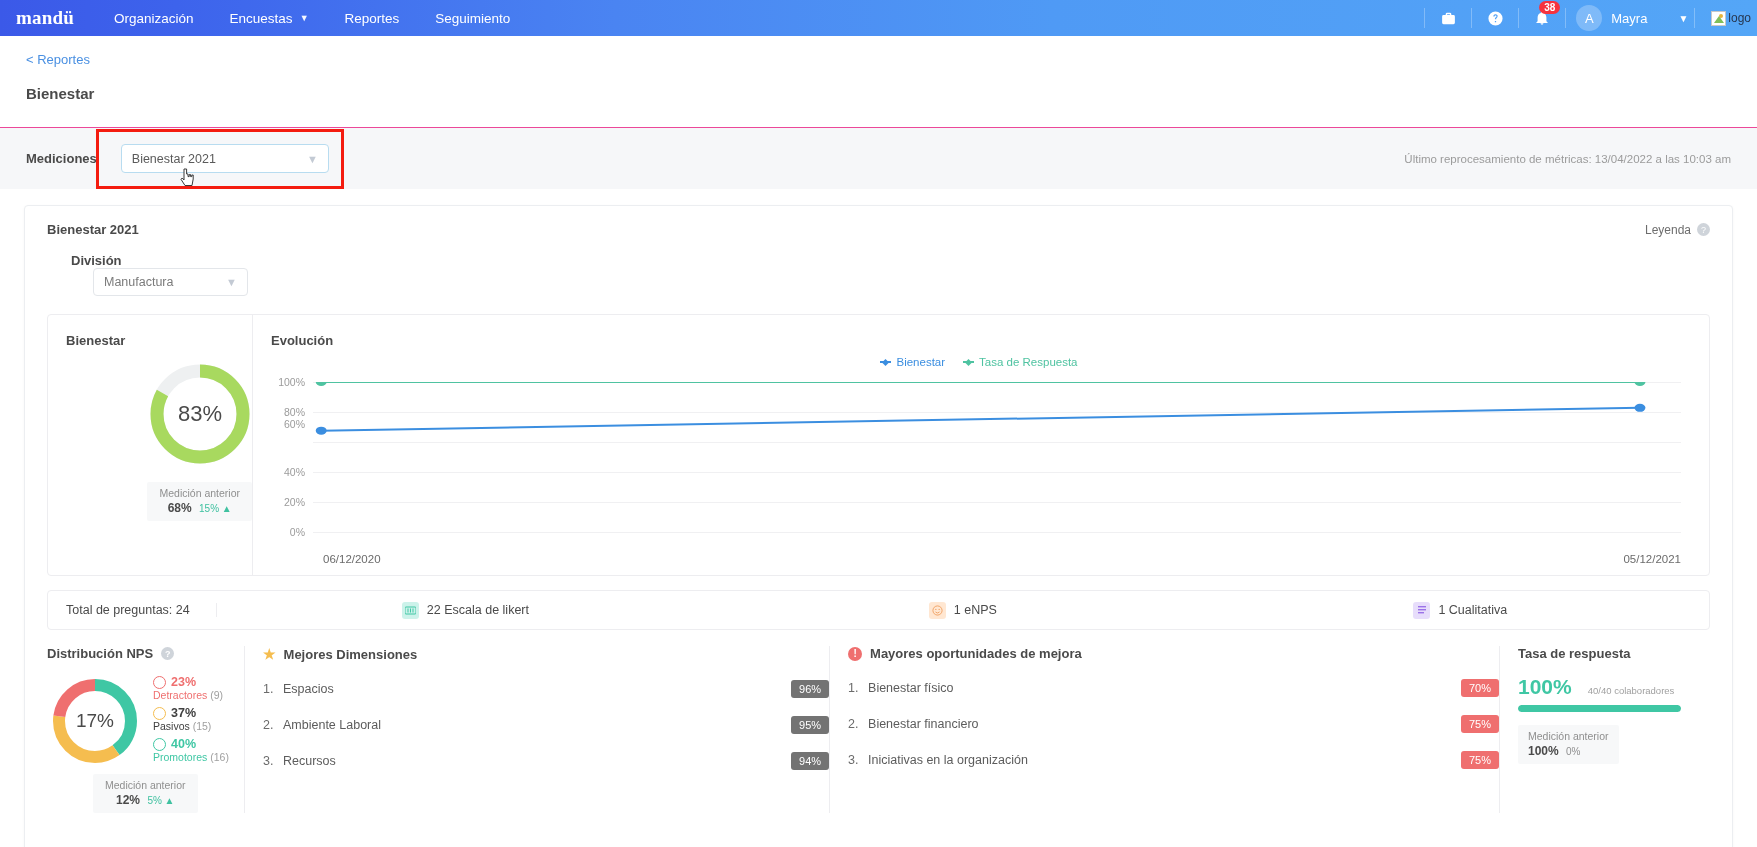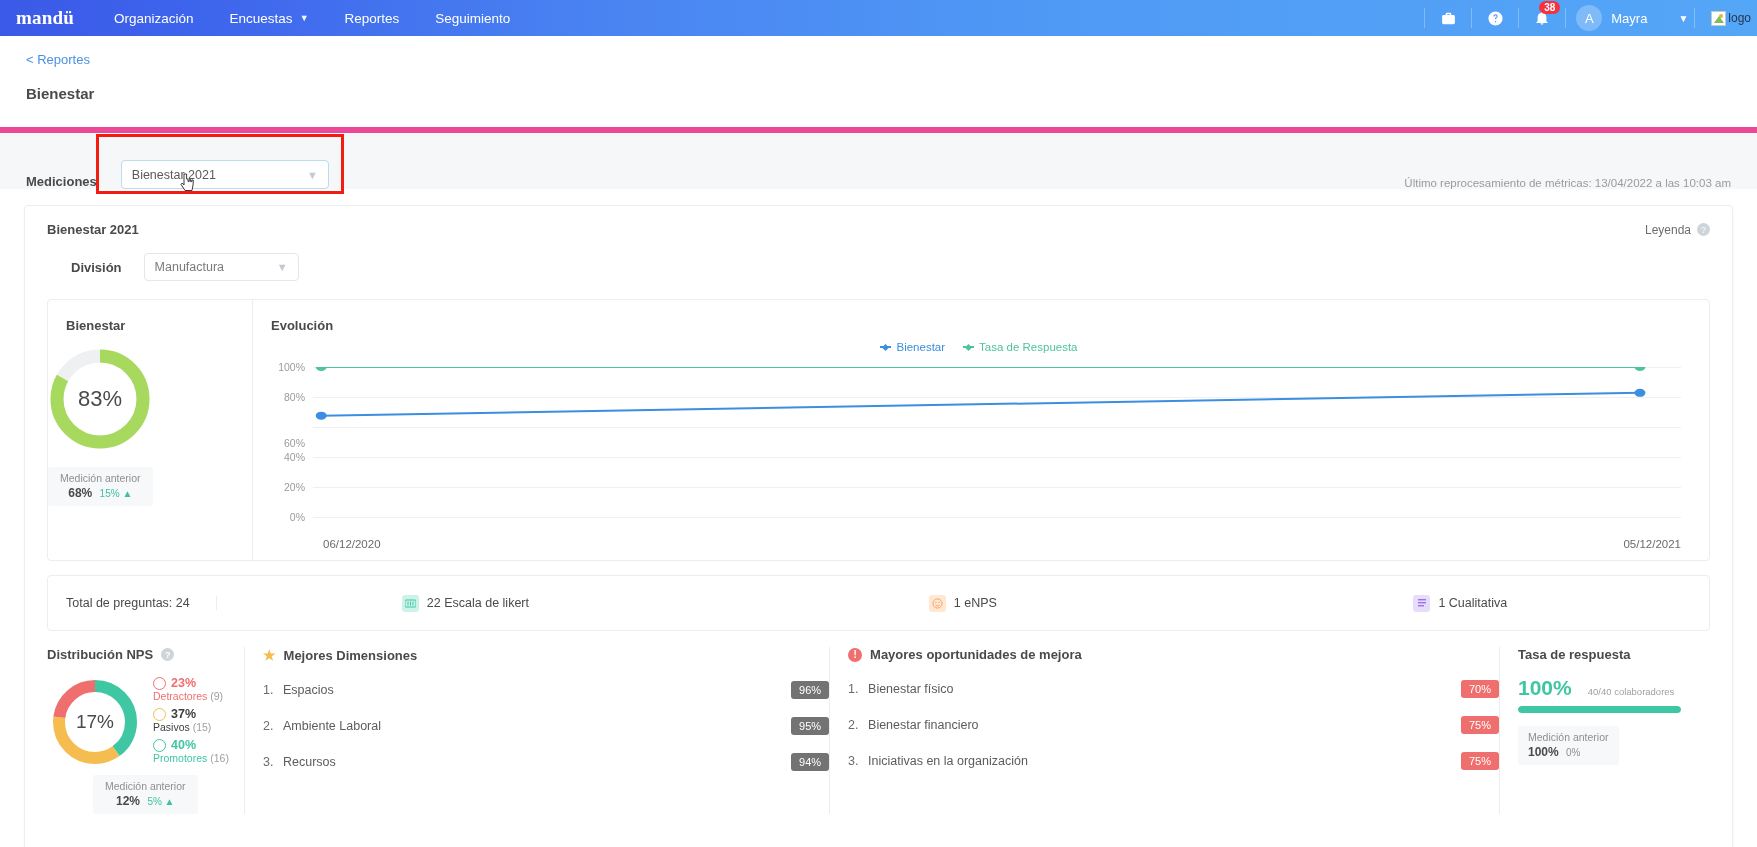--- a/index.html
+++ b/index.html
@@ -70,22 +70,22 @@
   .logo-text { color: #26364f; font-size: 12px; }
 
   
   .crumbarea { padding: 16px 0 0 26px; background: #fff; }
   .crumb { color: #4a90e2; font-size: 13px; cursor: pointer; }
   .pagetitle { font-size: 15px; color: #4a4a4a; font-weight: 600; margin-top: 18px; }
 
   
   .filterbar {
     margin-top: 25px; height: 62px; background: #f6f7f9;
-    display: flex; align-items: flex-end; position: relative;
-    border-top: 6px solid #ec4899;
+    display: flex; align-items: center; position: relative;
+    border-top: 1px solid #ec4899;
   }
   .flabel { font-size: 13px; color: #4a4a4a; font-weight: 600; margin-left: 26px; }
   .redbox {
     position: absolute; left: 96px; top: 1px;
     width: 248px; height: 60px;
     border: 3px solid #f41c10; background: transparent; pointer-events: none;
   }
   .sel {
     margin-left: 24px; width: 208px; height: 29px;
     background: #fff; border: 1px solid #b8dcf0; border-radius: 4px;
@@ -109,41 +109,41 @@
     padding: 16px 22px 22px 22px;
     height: 660px;
   }
   .mc-head { display: flex; align-items: center; }
   .mc-title { font-size: 13px; color: #4a4a4a; font-weight: 600; }
   .legend-link { margin-left: auto; display: flex; align-items: center; gap: 6px; font-size: 12px; color: #6d6d6d; cursor: pointer; }
   .qmark {
     width: 13px; height: 13px; border-radius: 50%; background: #cfd4da; color: #fff;
     font-size: 9px; display: inline-flex; align-items: center; justify-content: center;
   }
-  .division-row { display: flex; align-items: center; margin-top: 16px; padding-left: 24px; }
+  .division-row { display: flex; margin-top: 16px; padding-left: 24px; flex-direction: column; }
   .division-label { font-size: 13px; color: #4a4a4a; font-weight: 600; }
   .division-sel {
     margin-left: 22px; width: 155px; height: 28px;
     background: #fff; border: 1px solid #e3e6ea; border-radius: 4px;
     display: flex; align-items: center; justify-content: space-between;
     padding: 0 10px; font-size: 12.5px; color: #7b7b7b; cursor: pointer;
   }
   .division-sel .chev { color: #c3cad4; font-size: 11px; }
 
   
   .panel {
     margin-top: 18px; border: 1px solid #ededf0; border-radius: 4px;
     display: flex; min-height: 262px;
   }
   .p-left { width: 205px; border-right: 1px solid #ededf0; padding: 18px 0 0 18px; }
   .p-right { flex: 1; padding: 18px 22px 0 18px; position: relative; }
   .sect-title { font-size: 13px; color: #4a4a4a; font-weight: 600; }
 
   
-  .donut-wrap { display: flex; flex-direction: column; align-items: flex-start; margin-top: 14px; margin-left:-18px;}
+  .donut-wrap { display: flex; flex-direction: column; align-items: flex-end; margin-top: 14px; margin-left:-18px;}
   .donut { position: relative; width: 104px; height: 104px; }
   .donut .pct {
     position: absolute; inset: 0; display: flex; align-items: center; justify-content: center;
     font-size: 22px; color: #4a4a4a;
   }
   .prevbox {
     margin-top: 16px; background: #f7f8f9; padding: 5px 12px 6px 12px; border-radius: 2px;
     text-align: center;
   }
   .prev-label { font-size: 10.5px; color: #8f8f8f; }
@@ -172,21 +172,21 @@
     position: absolute; left: 0; font-size: 10.5px; color: #9b9b9b; width: 34px; text-align: right;
   }
   .gridline { position: absolute; left: 42px; right: 6px; height: 1px; background: #f0f0f2; }
   .xlabels {
     display: flex; justify-content: space-between; padding: 6px 6px 0 52px;
     font-size: 11.5px; color: #6b6b6b;
   }
 
   
   .qstrip {
-    margin-top: 14px; border: 1px solid #ededf0; border-radius: 4px; height: 56px;
+    margin-top: 14px; border: 1px solid #ededf0; border-radius: 4px; height: 40px;
     display: flex; align-items: center;
   }
   .q-total { font-size: 12.5px; color: #4a4a4a; padding: 0 26px 0 18px; border-right: 1px solid #ededf0; }
   .q-item { flex: 1; display: flex; align-items: center; justify-content: center; gap: 8px; font-size: 12.5px; color: #4a4a4a; }
   .qicon { width: 17px; height: 17px; border-radius: 3px; display: flex; align-items: center; justify-content: center; }
   .qicon.likert { background: #ccf2ea; }
   .qicon.enps { background: #ffe7d2; }
   .qicon.qual { background: #e7ddfb; }
 
   
@@ -350,21 +350,21 @@
         </div>
         <div class="cl-item">
           <span class="cl-dot cl-green"></span>
           <span class="cl-green-t">Tasa de Respuesta</span>
         </div>
       </div>
 
       <div class="plot">
         <div class="ylab" style="top:-6px">100%</div>
         <div class="ylab" style="top:24px">80%</div>
-        <div class="ylab" style="top:70px">60%</div>
+        <div class="ylab" style="top:36px">60%</div>
         <div class="ylab" style="top:84px">40%</div>
         <div class="ylab" style="top:114px">20%</div>
         <div class="ylab" style="top:144px">0%</div>
 
         <div class="gridline" style="top:0px"></div>
         <div class="gridline" style="top:30px"></div>
         <div class="gridline" style="top:60px"></div>
         <div class="gridline" style="top:90px"></div>
         <div class="gridline" style="top:120px"></div>
         <div class="gridline" style="top:150px"></div>

